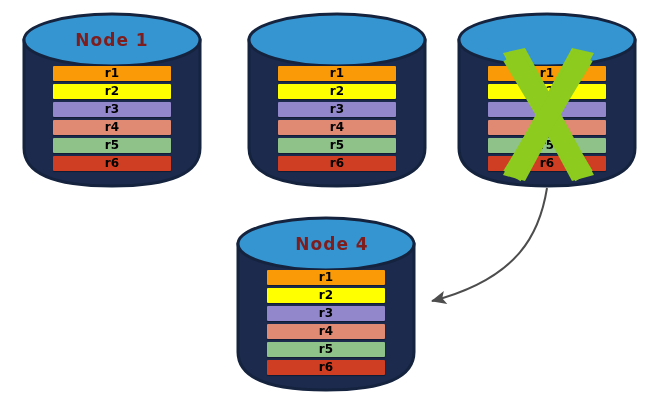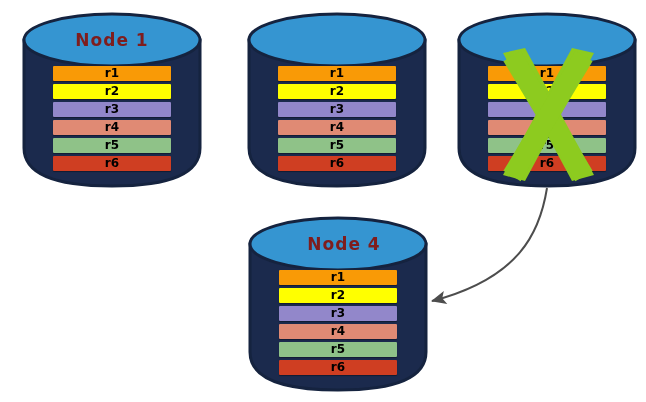--- a/index.html
+++ b/index.html
@@ -109,21 +109,21 @@
     <div class="rows" style="left:31px; top:58px; width:118px;">
       <div class="row-bar" style="background:#f99a06;">r1</div>
       <div class="row-bar" style="background:#ffff00;">r2</div>
       <div class="row-bar" style="background:#9287ca;">r3</div>
       <div class="row-bar" style="background:#e08a74;">r4</div>
       <div class="row-bar" style="background:#8fc288;">r5</div>
       <div class="row-bar" style="background:#cf3e22;">r6</div>
     </div>
   </div>
 
-  <div class="node" style="left:248px; top:212px; width:192px; height:180px;">
+  <div class="node" style="left:236px; top:212px; width:192px; height:180px;">
     <svg width="180" height="180" viewBox="0 0 180 180">
       <path d="M2,32 L2,140 Q2,178 90,178 Q178,178 178,140 L178,32 Z" fill="#1b2a4d" stroke="#15233f" stroke-width="3"></path>
       <ellipse cx="90" cy="32" rx="88" ry="26" fill="#3595d1" stroke="#15233f" stroke-width="3"></ellipse>
     </svg>
     <div class="node-title" style="top:22px;">Node 4</div>
     <div class="rows" style="left:31px; top:58px; width:118px;">
       <div class="row-bar" style="background:#f99a06;">r1</div>
       <div class="row-bar" style="background:#ffff00;">r2</div>
       <div class="row-bar" style="background:#9287ca;">r3</div>
       <div class="row-bar" style="background:#e08a74;">r4</div>

